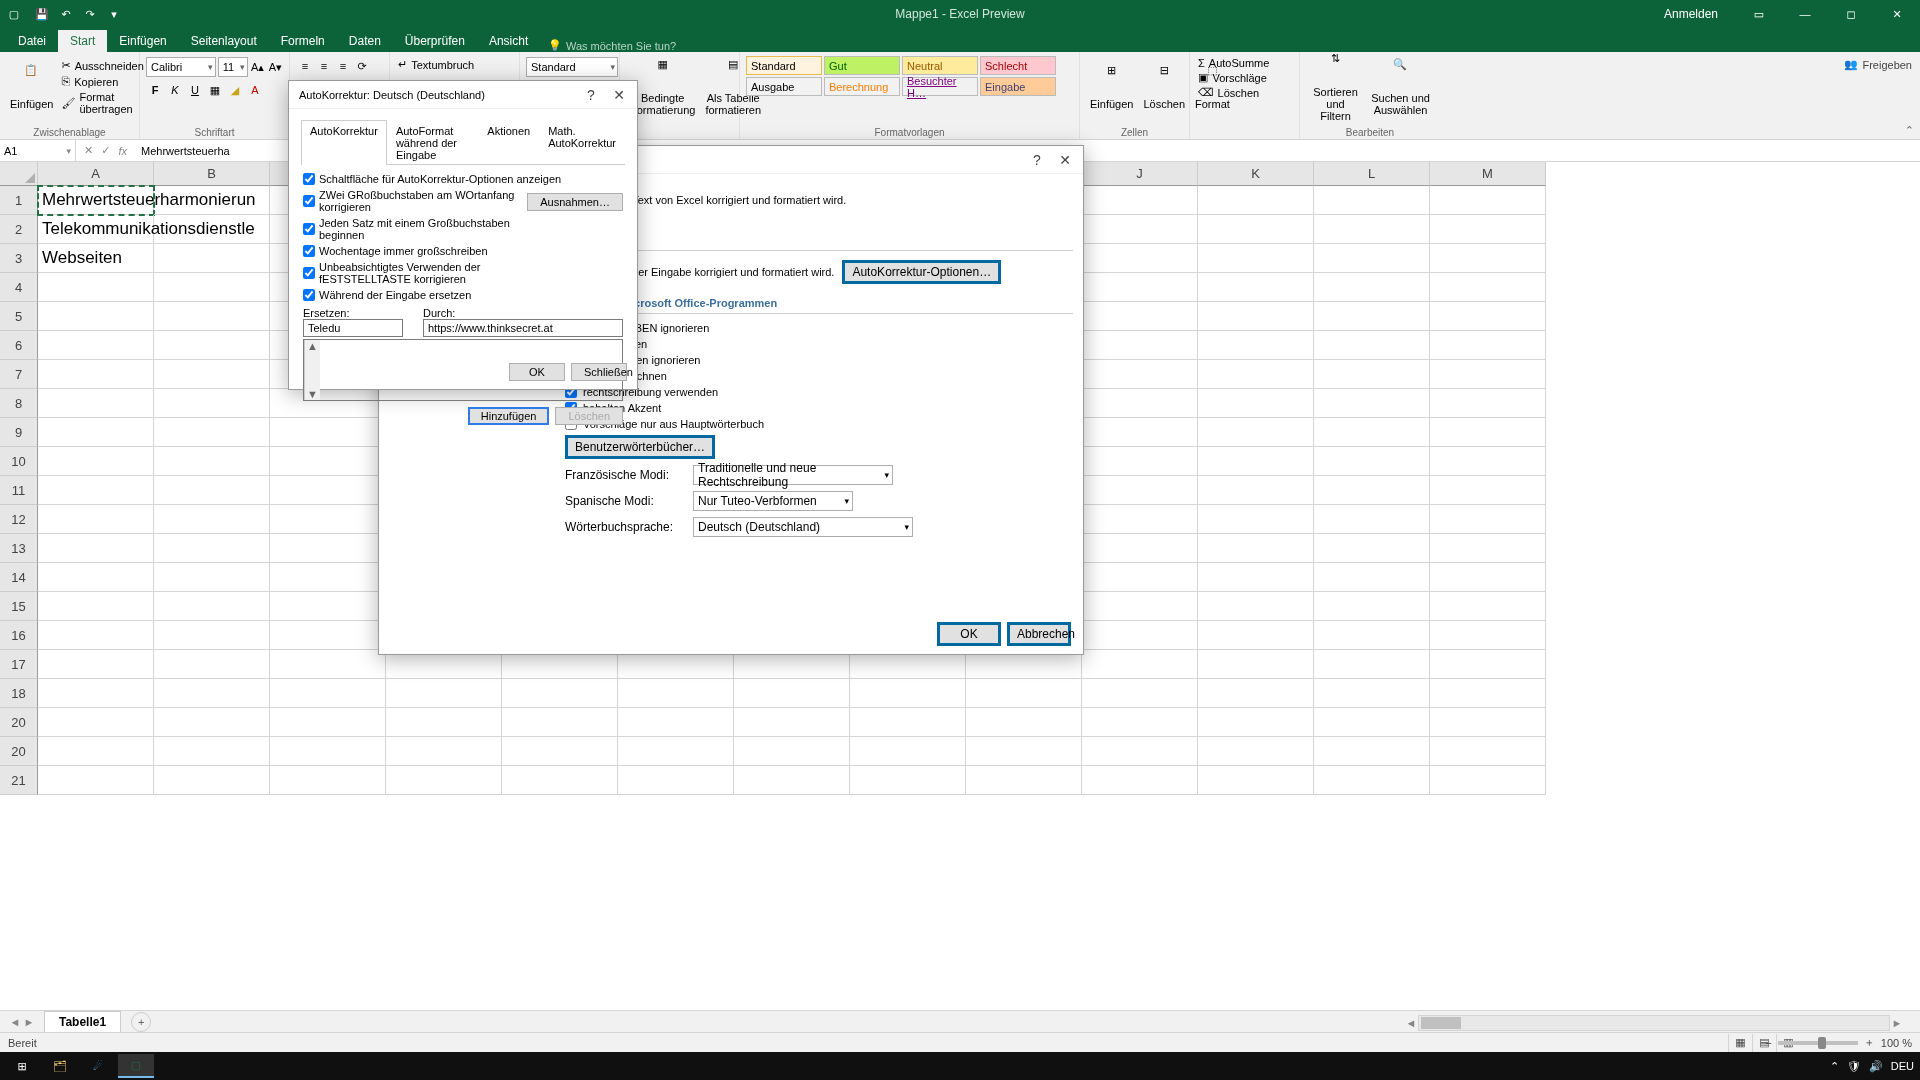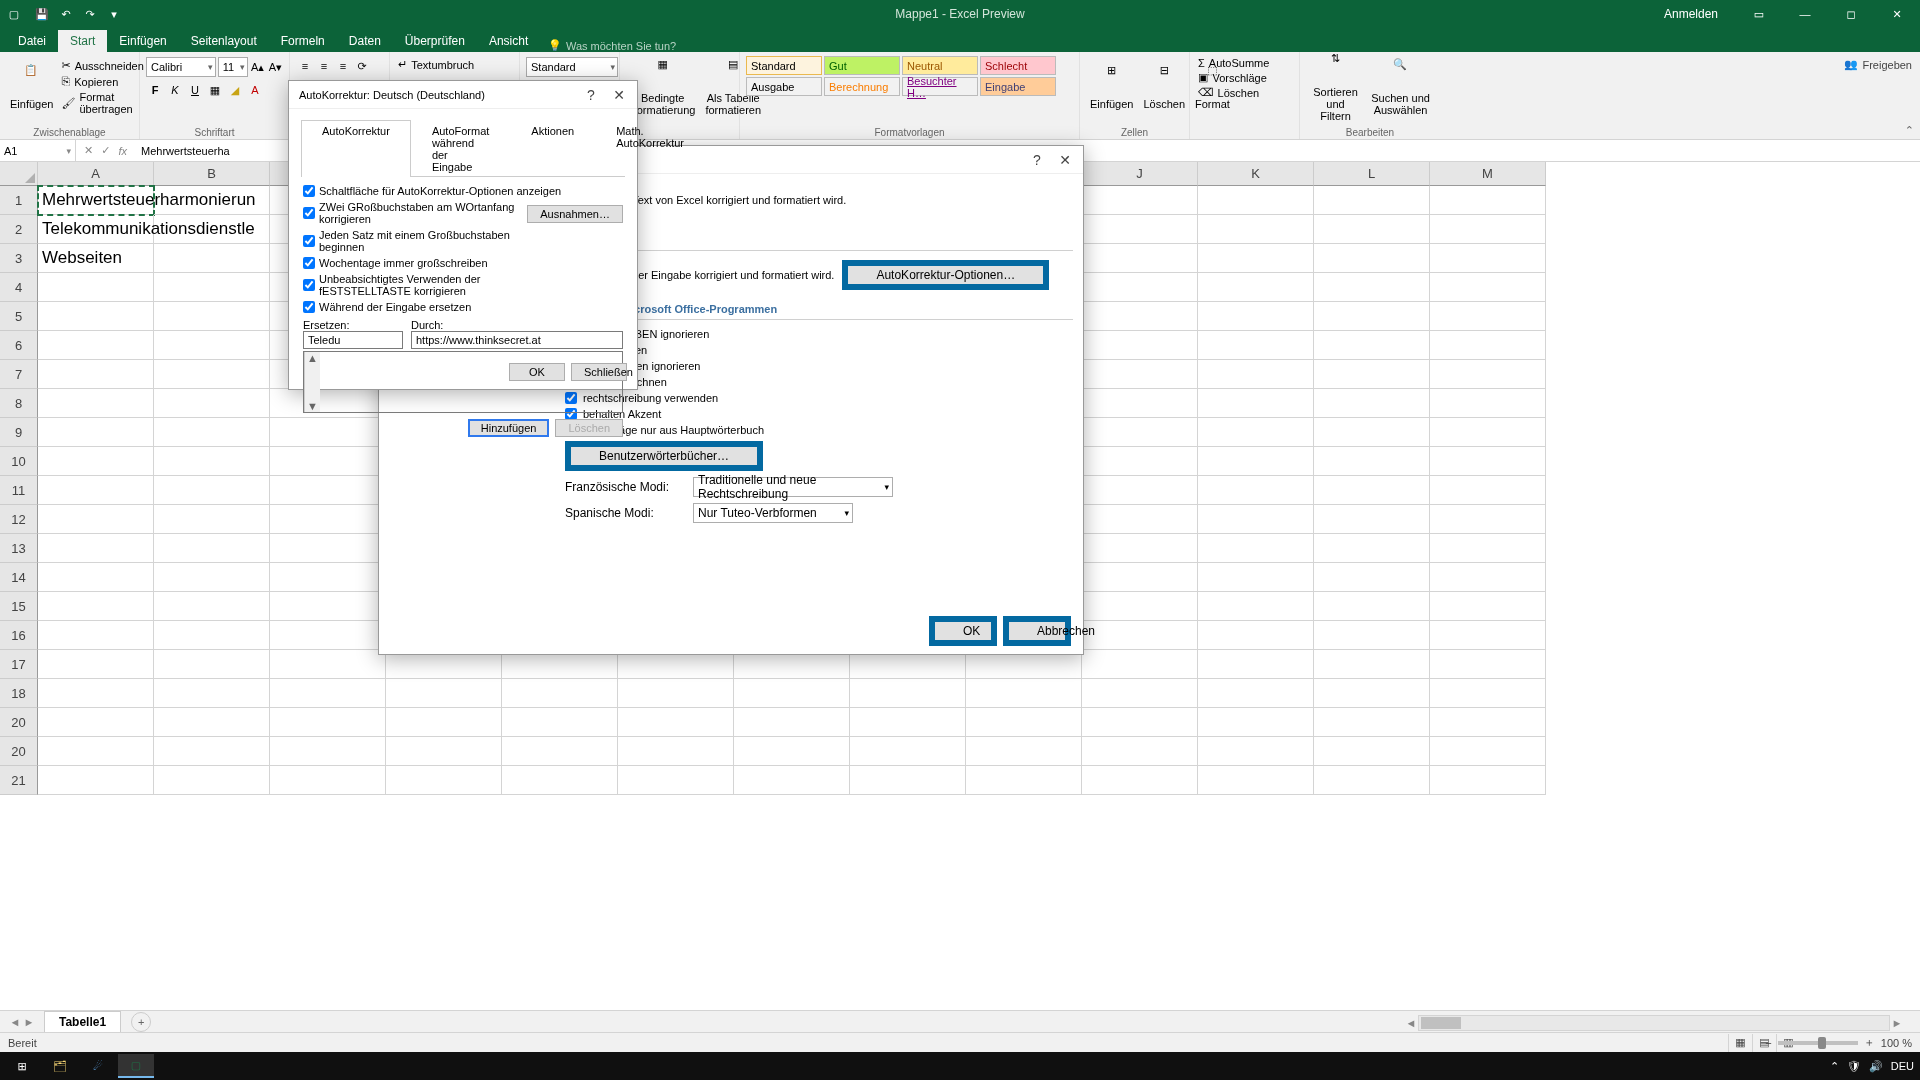--- a/index.html
+++ b/index.html
@@ -75,33 +75,33 @@
 .dlg-body{padding:8px 12px}
 
 .options-dlg{left:378px;top:145px;width:706px;height:510px}
 .opt-sidebar{position:absolute;left:8px;top:36px;bottom:40px;width:156px;border:1px solid #d0d0d0;background:#fff}
 .opt-sideitem{padding:4px 10px;cursor:pointer;font-size:12px}
 .opt-main{position:absolute;left:172px;right:10px;top:36px;bottom:40px;overflow:hidden}
 .opt-head{display:flex;align-items:center;gap:10px;margin-bottom:12px}
 .opt-head .hicon{width:36px;height:36px;background:#d7e6cf;border:1px solid #8fae7a;display:flex;align-items:center;justify-content:center;font-size:18px;color:#5a7a45}
 .opt-section{font-weight:bold;color:#3b6fa0;border-bottom:1px solid #d0d0d0;padding:4px 0;margin:6px 0}
 .opt-chk{display:flex;align-items:center;gap:6px;padding:2px 0 2px 14px;font-size:12px}
-.opt-btn{padding:2px 28px;border:6px solid #0369a1;background:#e1e1e1;cursor:pointer;font-size:12px}
+.opt-btn{padding:2px 7px;border:3px solid #0369a1;background:#e1e1e1;cursor:pointer;font-size:12px}
 .opt-footer{position:absolute;bottom:8px;right:12px;display:flex;gap:6px}
 .opt-select{border:1px solid #adadad;background:#fff;height:20px;padding:0 18px 0 4px;position:relative;font-size:12px;display:inline-flex;align-items:center}
 .opt-select::after{content:'▾';position:absolute;right:3px;font-size:9px}
 .opt-row{display:flex;align-items:center;gap:8px;padding:3px 0 3px 14px}
 .opt-label-fixed{width:120px;text-align:left;font-size:12px}
 
 .ac-dlg{left:288px;top:80px;width:350px;height:310px;z-index:20}
 .ac-tabs{display:flex;border-bottom:1px solid #ccc;margin-top:2px}
-.ac-tab{padding:4px 20px;font-size:11px;cursor:pointer;border:1px solid transparent;border-bottom:none;position:relative;top:1px}
+.ac-tab{padding:4px 8px;font-size:11px;cursor:pointer;border:1px solid transparent;border-bottom:none;position:relative;top:1px}
 .ac-tab.active{border-color:#ccc;background:#fff}
 .ac-chk{display:flex;align-items:center;gap:4px;padding:2px 0;font-size:11px}
-.ac-inprow{display:flex;gap:8px;margin-top:4px}
+.ac-inprow{display:flex;gap:20px;margin-top:4px}
 .ac-inpcol{flex:1;display:flex;flex-direction:column}
 .ac-inp{border:1px solid #7a7a7a;height:18px;padding:0 4px;font-size:11px;width:100%}
 .ac-list{border:1px solid #7a7a7a;height:62px;display:flex;margin-top:2px;position:relative}
 .ac-listcol{flex:1;overflow:hidden}
 .ac-listrow{display:flex;padding:0 4px;font-size:11px;height:12px;align-items:center}
 .ac-scroll{width:16px;background:#f0f0f0;border-left:1px solid #ccc;display:flex;flex-direction:column;justify-content:space-between;align-items:center;font-size:9px;color:#666}
 .ac-btnrow{display:flex;justify-content:flex-end;gap:6px;margin-top:6px}
 .ac-btn{padding:2px 12px;border:1px solid #adadad;background:#e1e1e1;cursor:pointer;font-size:11px}
 .ac-btn.primary{border:1px solid #3079ed;box-shadow:0 0 0 1px #3079ed inset}
 .ac-btn:disabled{color:#aaa}
@@ -723,20 +723,24 @@
         <button class="opt-btn">Benutzerwörterbücher…</button>
       </div>
     <div class="opt-row">
         <span class="opt-label-fixed">Französische Modi:</span>
         <span class="opt-select" style="width:200px">Traditionelle und neue Rechtschreibung</span>
       </div>
     <div class="opt-row">
         <span class="opt-label-fixed">Spanische Modi:</span>
         <span class="opt-select" style="width:160px">Nur Tuteo-Verbformen</span>
       </div>
+    <div class="opt-row">
+        <span class="opt-label-fixed">Wörterbuchsprache:</span>
+        <span class="opt-select" style="width:220px">Deutsch (Deutschland)</span>
+      </div>
   </div>
   <div class="opt-footer">
     <button class="opt-btn" style="width:64px">OK</button>
     <button class="opt-btn" style="width:64px">Abbrechen</button>
   </div>
 </div>
 
 <div class="dialog ac-dlg">
   <div class="dlg-title">
     <span>AutoKorrektur: Deutsch (Deutschland)</span>

